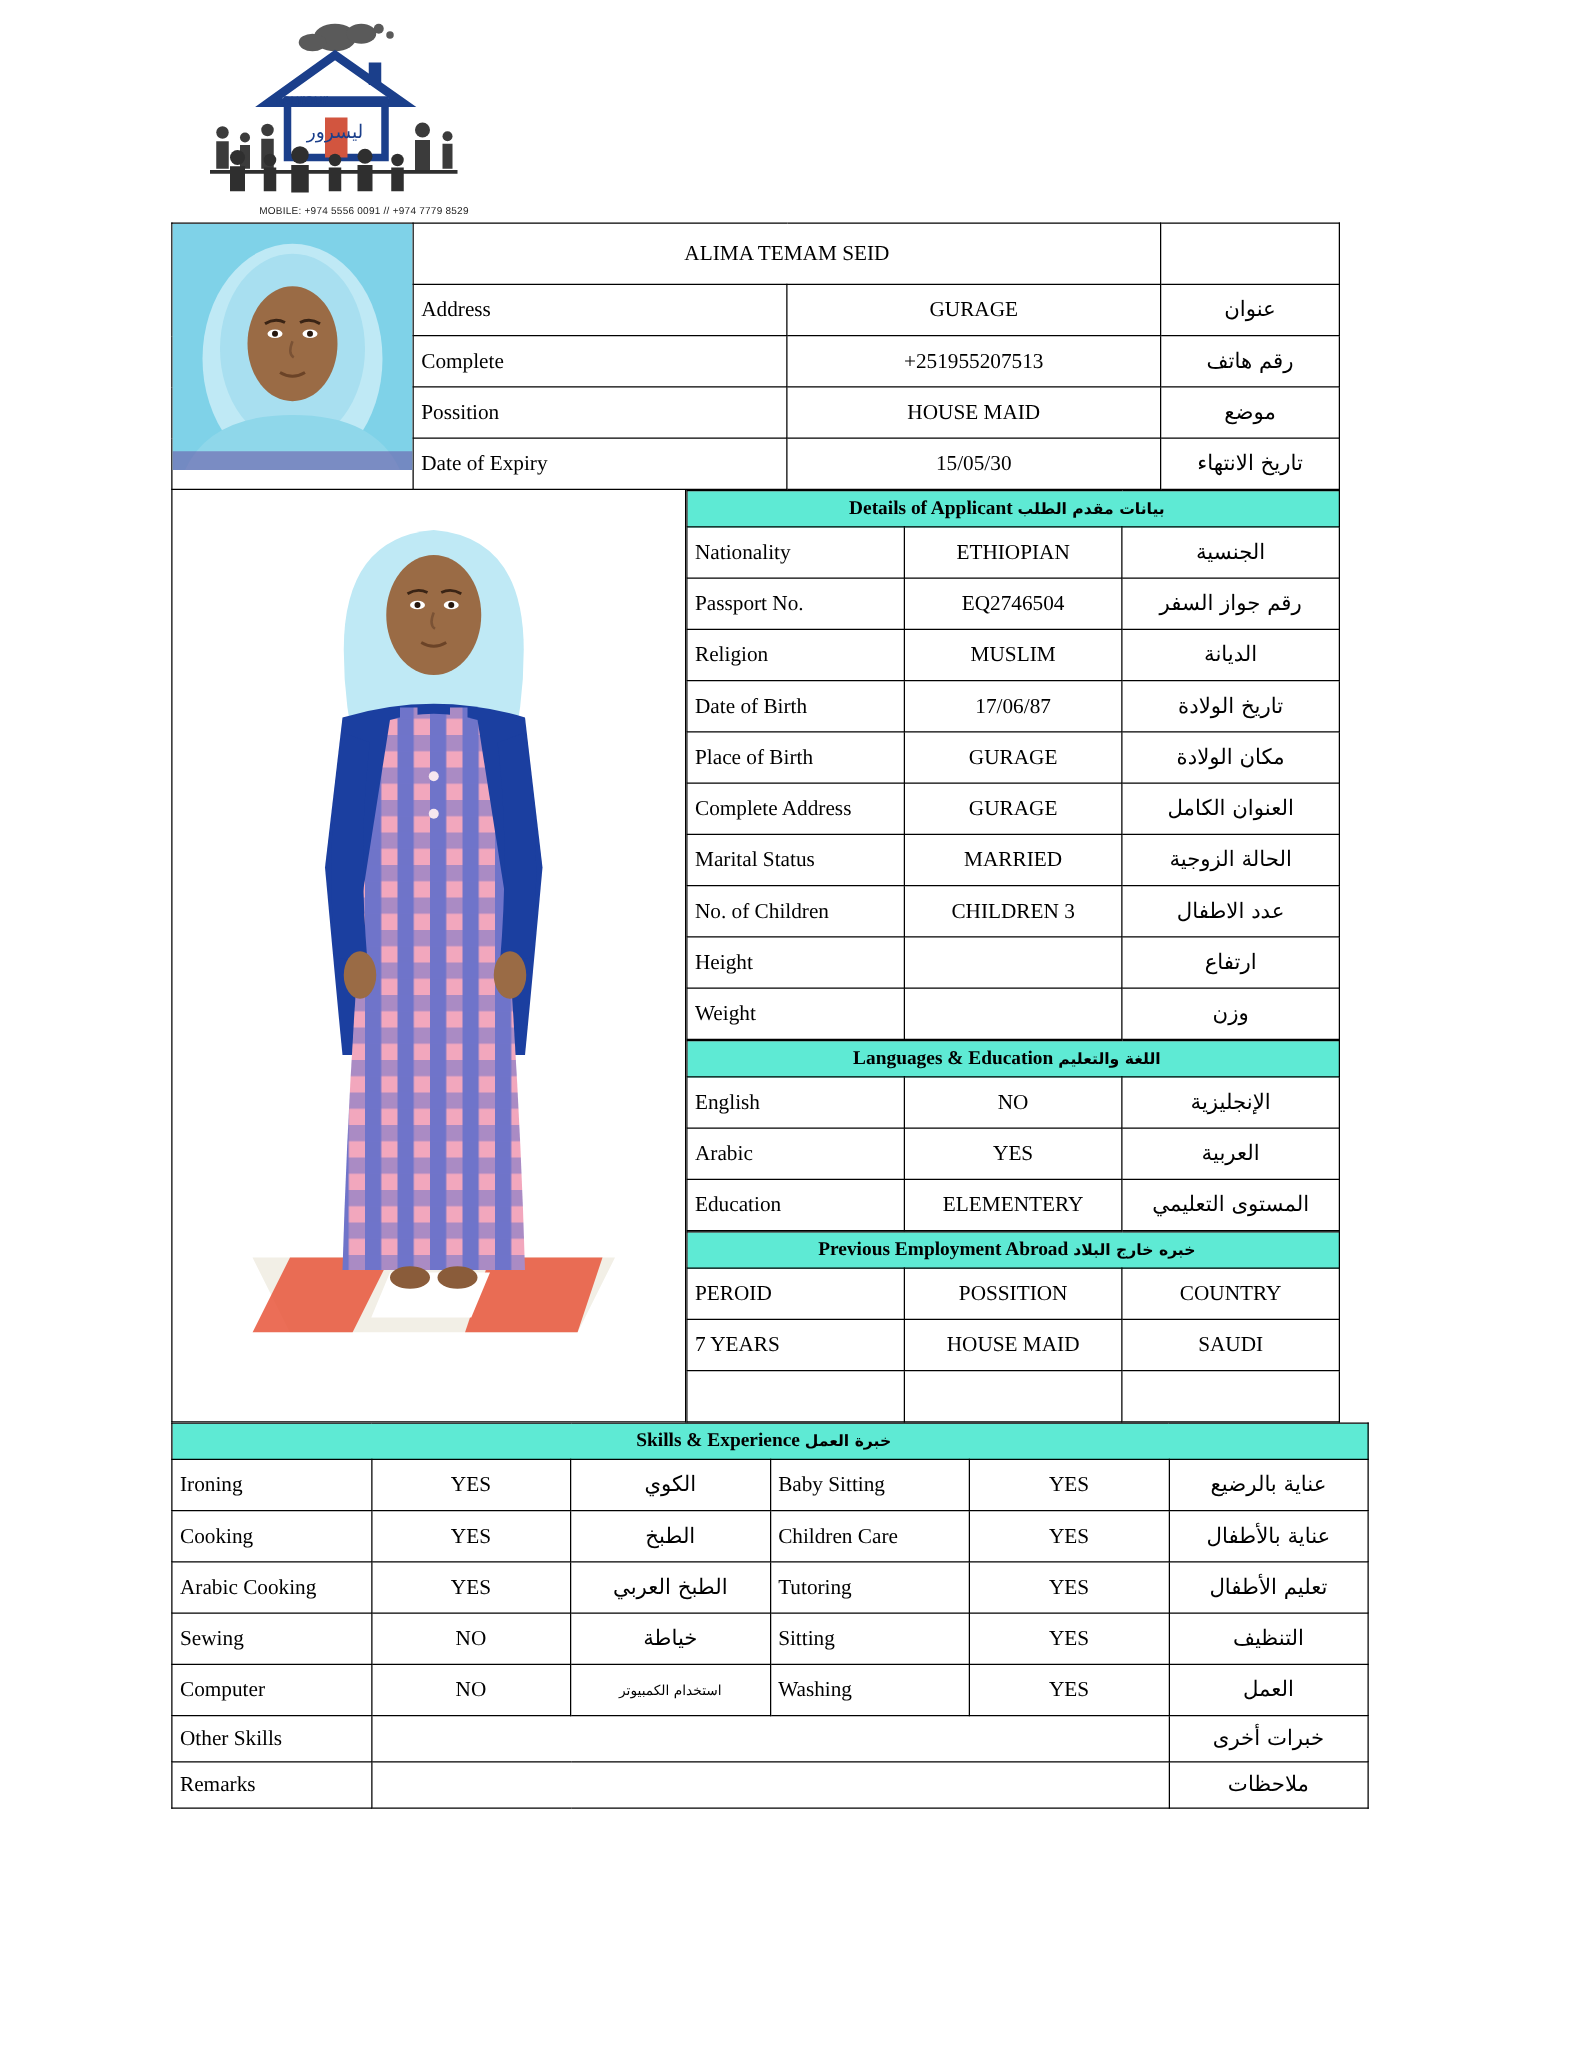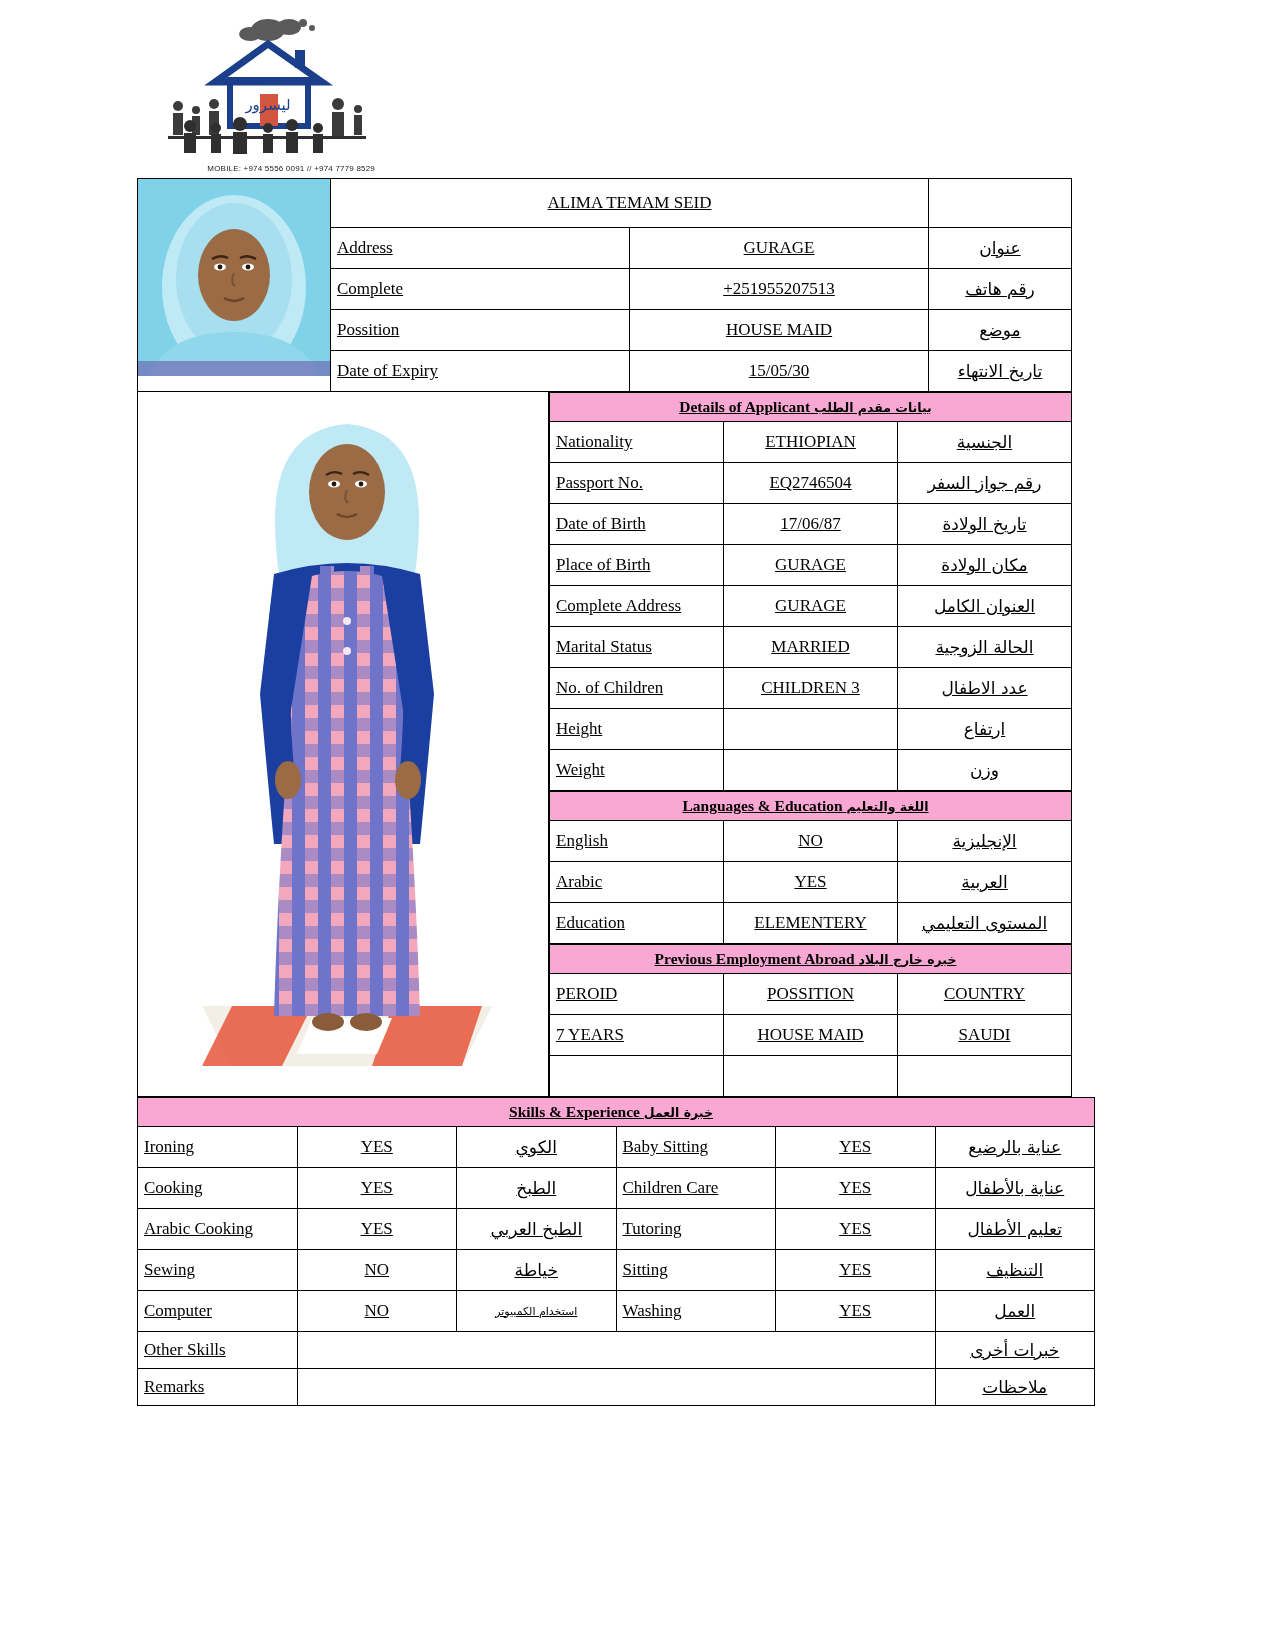--- a/index.html
+++ b/index.html
@@ -40,21 +40,20 @@
     color: #222;
     letter-spacing: .2px;
   }
 
   
   .doc {
     position: absolute;
     left: 137px;
     top: 178px;
     width: 935px;
-    text-decoration: underline;
   }
 
   table {
     border-collapse: collapse;
     table-layout: fixed;
     width: 100%;
   }
   td {
     border: 1px solid #000;
     padding: 2px 6px;
@@ -112,21 +111,21 @@
   }
   .photo2-holder {
     position: absolute;
     left: 24px;
     top: 14px;
     width: 370px;
     height: 660px;
   }
 
   .section-head {
-    background: #f9a8d4;
+    background: #5eead4;
     text-align: center;
     font-weight: bold;
     font-size: 15.5px;
     height: 26px;
     padding: 1px 4px;
   }
   .section-head .ar-inline {
     font-family: "DejaVu Sans", sans-serif;
     font-size: 12.5px;
     font-weight: bold;
@@ -342,20 +341,25 @@
             <td class="d-label lbl">Nationality</td>
             <td class="d-val ctr big">ETHIOPIAN</td>
             <td class="d-ar ar">الجنسية</td>
           </tr>
           <tr class="sk-row">
             <td class="lbl">Passport No.</td>
             <td class="ctr big">EQ2746504</td>
             <td class="ar">رقم جواز السفر</td>
           </tr>
           <tr class="sk-row">
+            <td class="lbl">Religion</td>
+            <td class="ctr big">MUSLIM</td>
+            <td class="ar">الديانة</td>
+          </tr>
+          <tr class="sk-row">
             <td class="lbl">Date of Birth</td>
             <td class="ctr big">17/06/87</td>
             <td class="ar">تاريخ الولادة</td>
           </tr>
           <tr class="sk-row">
             <td class="lbl">Place of Birth</td>
             <td class="ctr big">GURAGE</td>
             <td class="ar">مكان الولادة</td>
           </tr>
           <tr class="sk-row">

